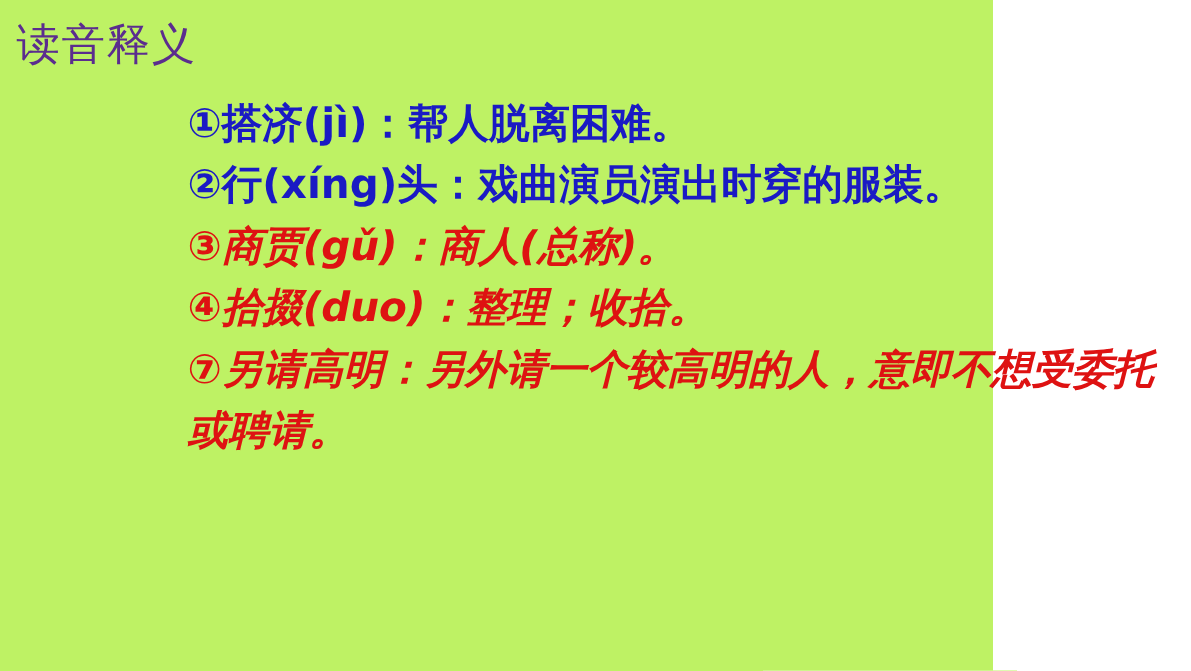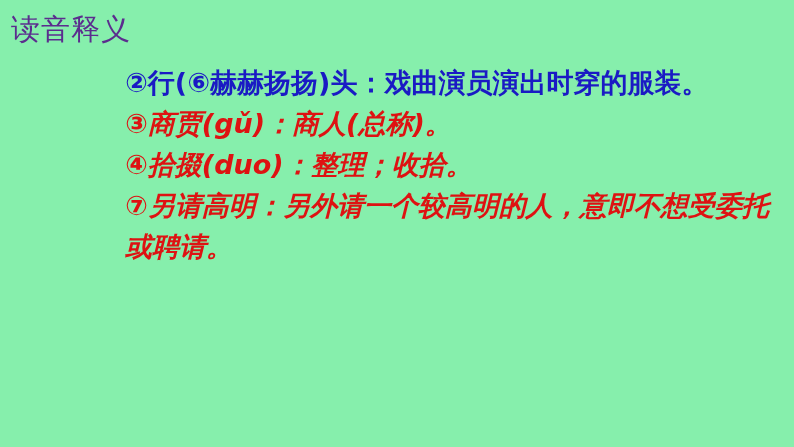--- a/index.html
+++ b/index.html
@@ -11,23 +11,23 @@
     width: 794px;
     height: 447px;
     background: #ffffff;
     font-family: "DejaVu Sans", "Liberation Sans", sans-serif;
     overflow: hidden;
     position: relative;
   }
 
   .slide {
     position: relative;
-    width: 794px;
+    width: 662px;
     height: 447px;
-    background: #86efac;
+    background: #bef264;
     box-sizing: border-box;
   }
 
   
   .slide-title {
     position: absolute;
     left: 11px;
     top: 11px;
     font-size: 29px;
     line-height: 36px;
@@ -66,22 +66,23 @@
 </style>
 </head>
 <body>
 
 <div class="slide">
 
   <div class="slide-title">读音释义</div>
 
   <div class="gloss-block">
 
+    <div class="gloss-line blue">①搭济(jì)：帮人脱离困难。</div>
 
-    <div class="gloss-line blue">②行(⑥赫赫扬扬)头：戏曲演员演出时穿的服装。</div>
+    <div class="gloss-line blue">②行(xíng)头：戏曲演员演出时穿的服装。</div>
 
     <div class="gloss-line red">③商贾(gǔ)：商人(总称)。</div>
 
     <div class="gloss-line red">④拾掇(duo)：整理；收拾。</div>
 
 
 
     <div class="gloss-line red wrap">⑦另请高明：另外请一个较高明的人，意即不想受委托或聘请。</div>
 
   </div>

